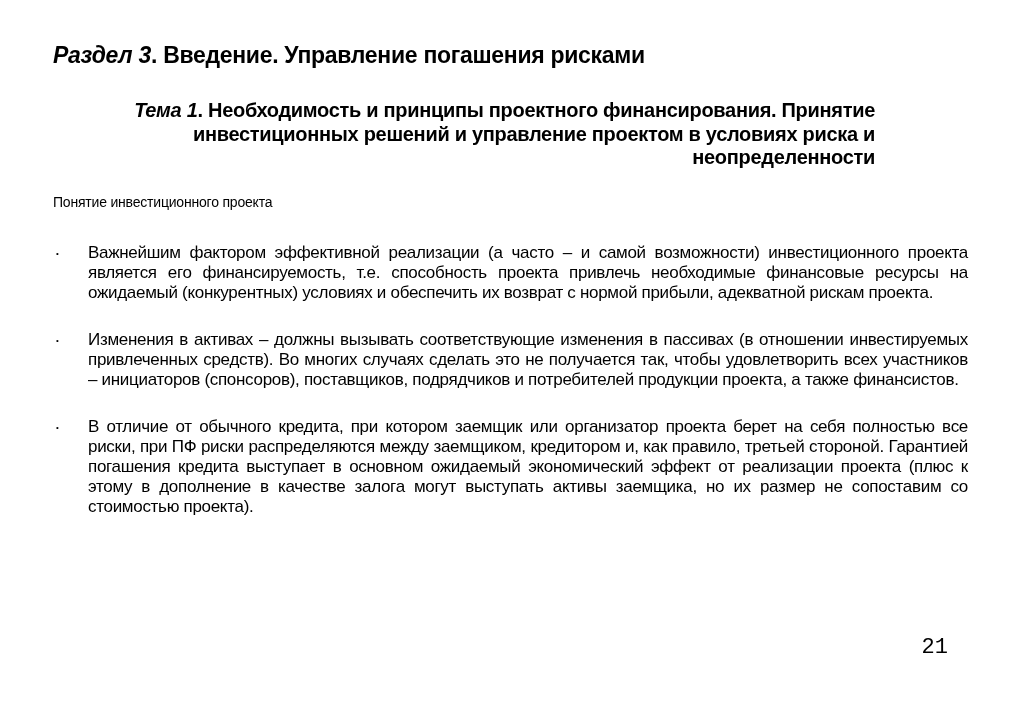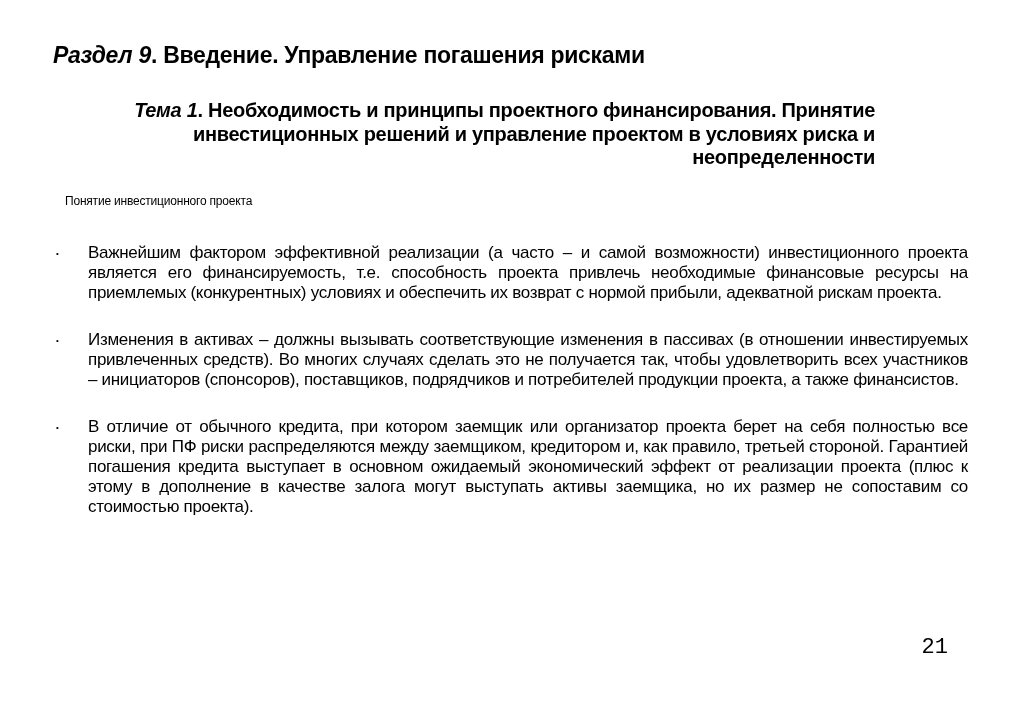--- a/index.html
+++ b/index.html
@@ -26,23 +26,22 @@
   .subtitle {
     position: absolute; left: 53px; top: 99px;
     width: 822px;
     font-size: 20px; line-height: 23.5px;
     letter-spacing: -0.3px;
     padding-left: 23px; text-indent: -23px; text-align: right; 
   }
   .subtitle .prefix { font-style: italic; }
   .section-heading {
     position: absolute; left: 53px; top: 194px;
-    font-size: 12px;
+    font-size: 14px;
     letter-spacing: -0.2px;
-    margin-left: 12px;
   }
   .bullet-list {
     position: absolute; left: 53px; top: 243px;
     width: 915px;
   }
   .bullet-item {
     display: grid;
     grid-template-columns: 35px 1fr;
     margin-bottom: 27px;
   }
@@ -59,31 +58,31 @@
     position: absolute; right: 75px; top: 635px;
     font-family: Liberation Mono, monospace;
     font-size: 22px;
   }
 </style>
 </head>
 <body>
 
 <div class="slide">
 
-  <h1 class="page-title"><span class="prefix">Раздел 9</span><span>. Введение. Управление погашения рисками</span></h1>
+  <h1 class="page-title"><span class="prefix">Раздел 3</span><span>. Введение. Управление погашения рисками</span></h1>
 
   <h2 class="subtitle"><span class="prefix">Тема 1</span><span>. Необходимость и принципы проектного финансирования. Принятие инвестиционных решений и управление проектом в условиях риска и неопределенности</span></h2>
 
   <div class="section-heading">Понятие инвестиционного проекта</div>
 
   <div class="bullet-list">
 
     <div class="bullet-item">
       <span class="bullet-marker">•</span>
-      <span class="bullet-text">Важнейшим фактором эффективной реализации (а часто – и самой возможности) инвестиционного проекта является его финансируемость, т.е. способность проекта привлечь необходимые финансовые ресурсы на приемлемых (конкурентных) условиях и обеспечить их возврат с нормой прибыли, адекватной рискам проекта.</span>
+      <span class="bullet-text">Важнейшим фактором эффективной реализации (а часто – и самой возможности) инвестиционного проекта является его финансируемость, т.е. способность проекта привлечь необходимые финансовые ресурсы на ожидаемый (конкурентных) условиях и обеспечить их возврат с нормой прибыли, адекватной рискам проекта.</span>
     </div>
 
     <div class="bullet-item">
       <span class="bullet-marker">•</span>
       <span class="bullet-text">Изменения в активах – должны вызывать соответствующие изменения в пассивах (в отношении инвестируемых привлеченных средств). Во многих случаях сделать это не получается так, чтобы удовлетворить всех участников – инициаторов (спонсоров), поставщиков, подрядчиков и потребителей продукции проекта, а также финансистов.</span>
     </div>
 
     <div class="bullet-item">
       <span class="bullet-marker">•</span>
       <span class="bullet-text">В отличие от обычного кредита, при котором заемщик или организатор проекта берет на себя полностью все риски, при ПФ риски распределяются между заемщиком, кредитором и, как правило, третьей стороной. Гарантией погашения кредита выступает в основном ожидаемый экономический эффект от реализации проекта (плюс к этому в дополнение в качестве залога могут выступать активы заемщика, но их размер не сопоставим со стоимостью проекта).</span>

